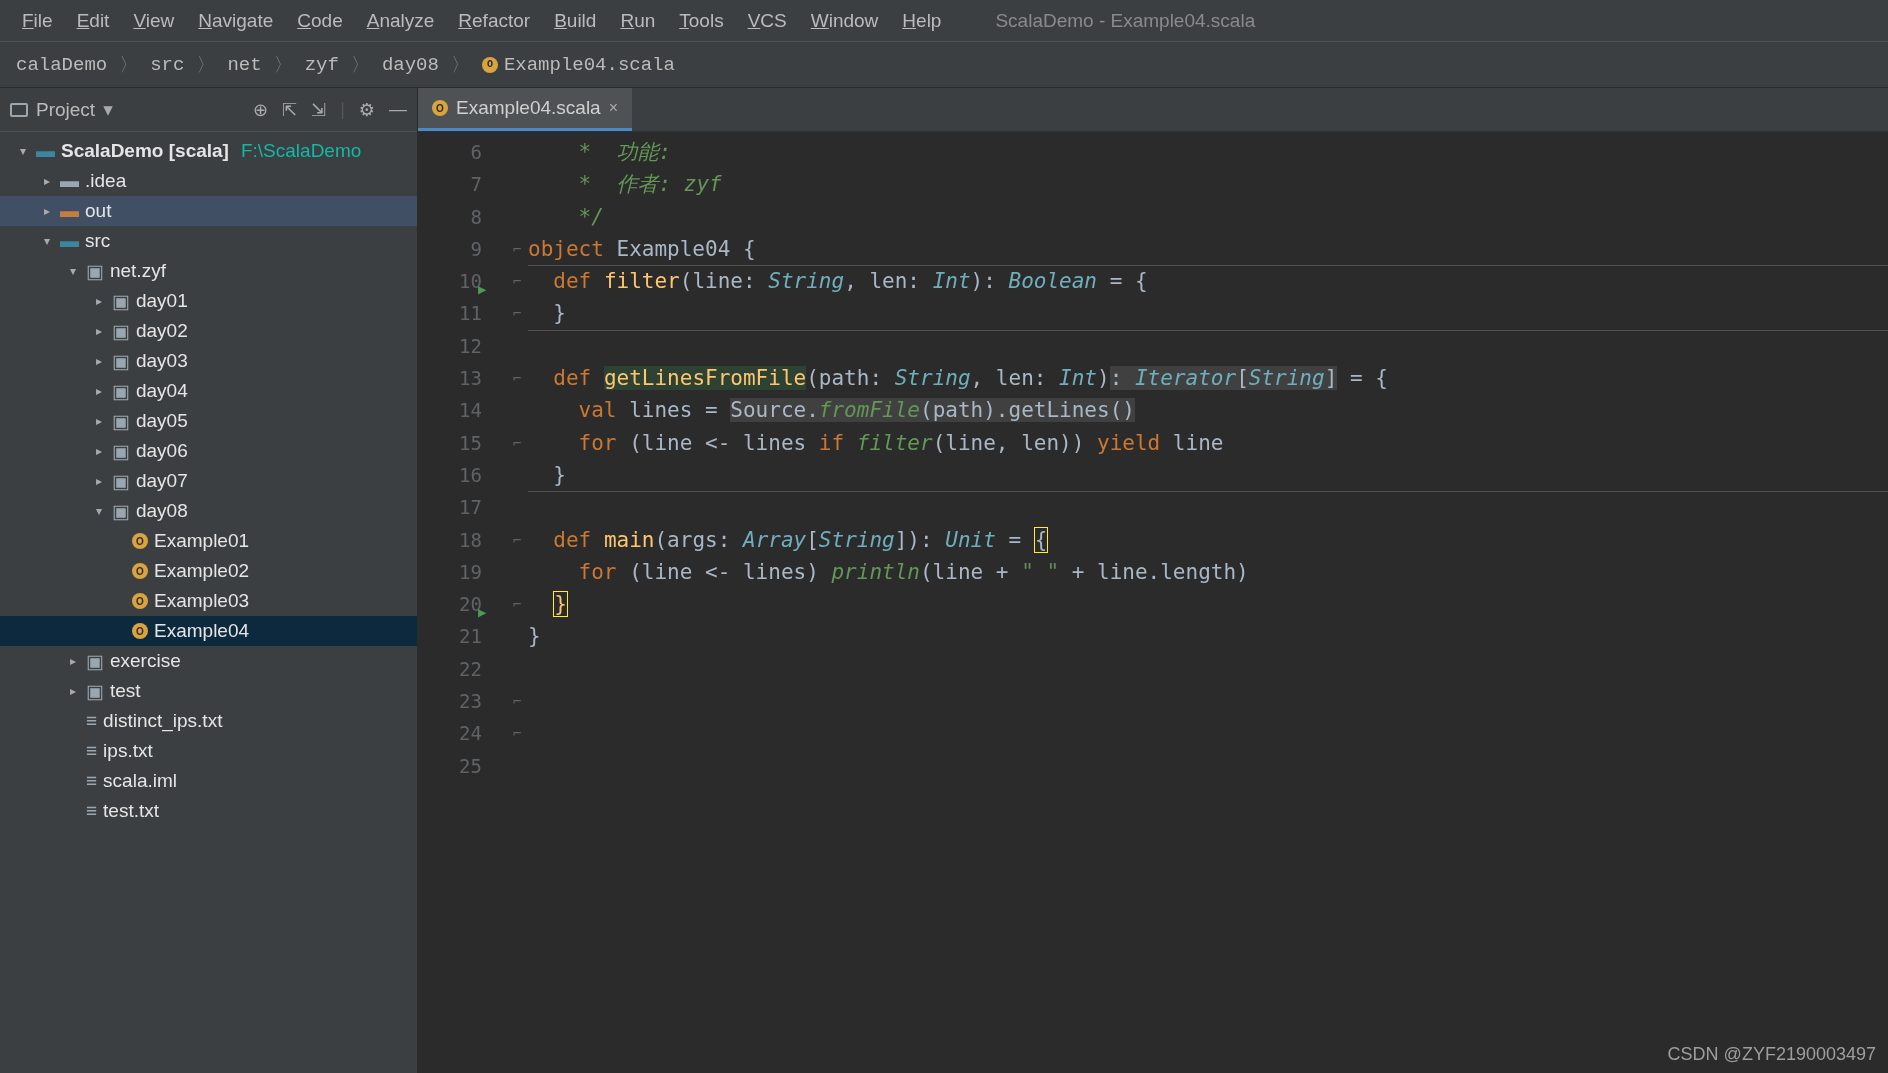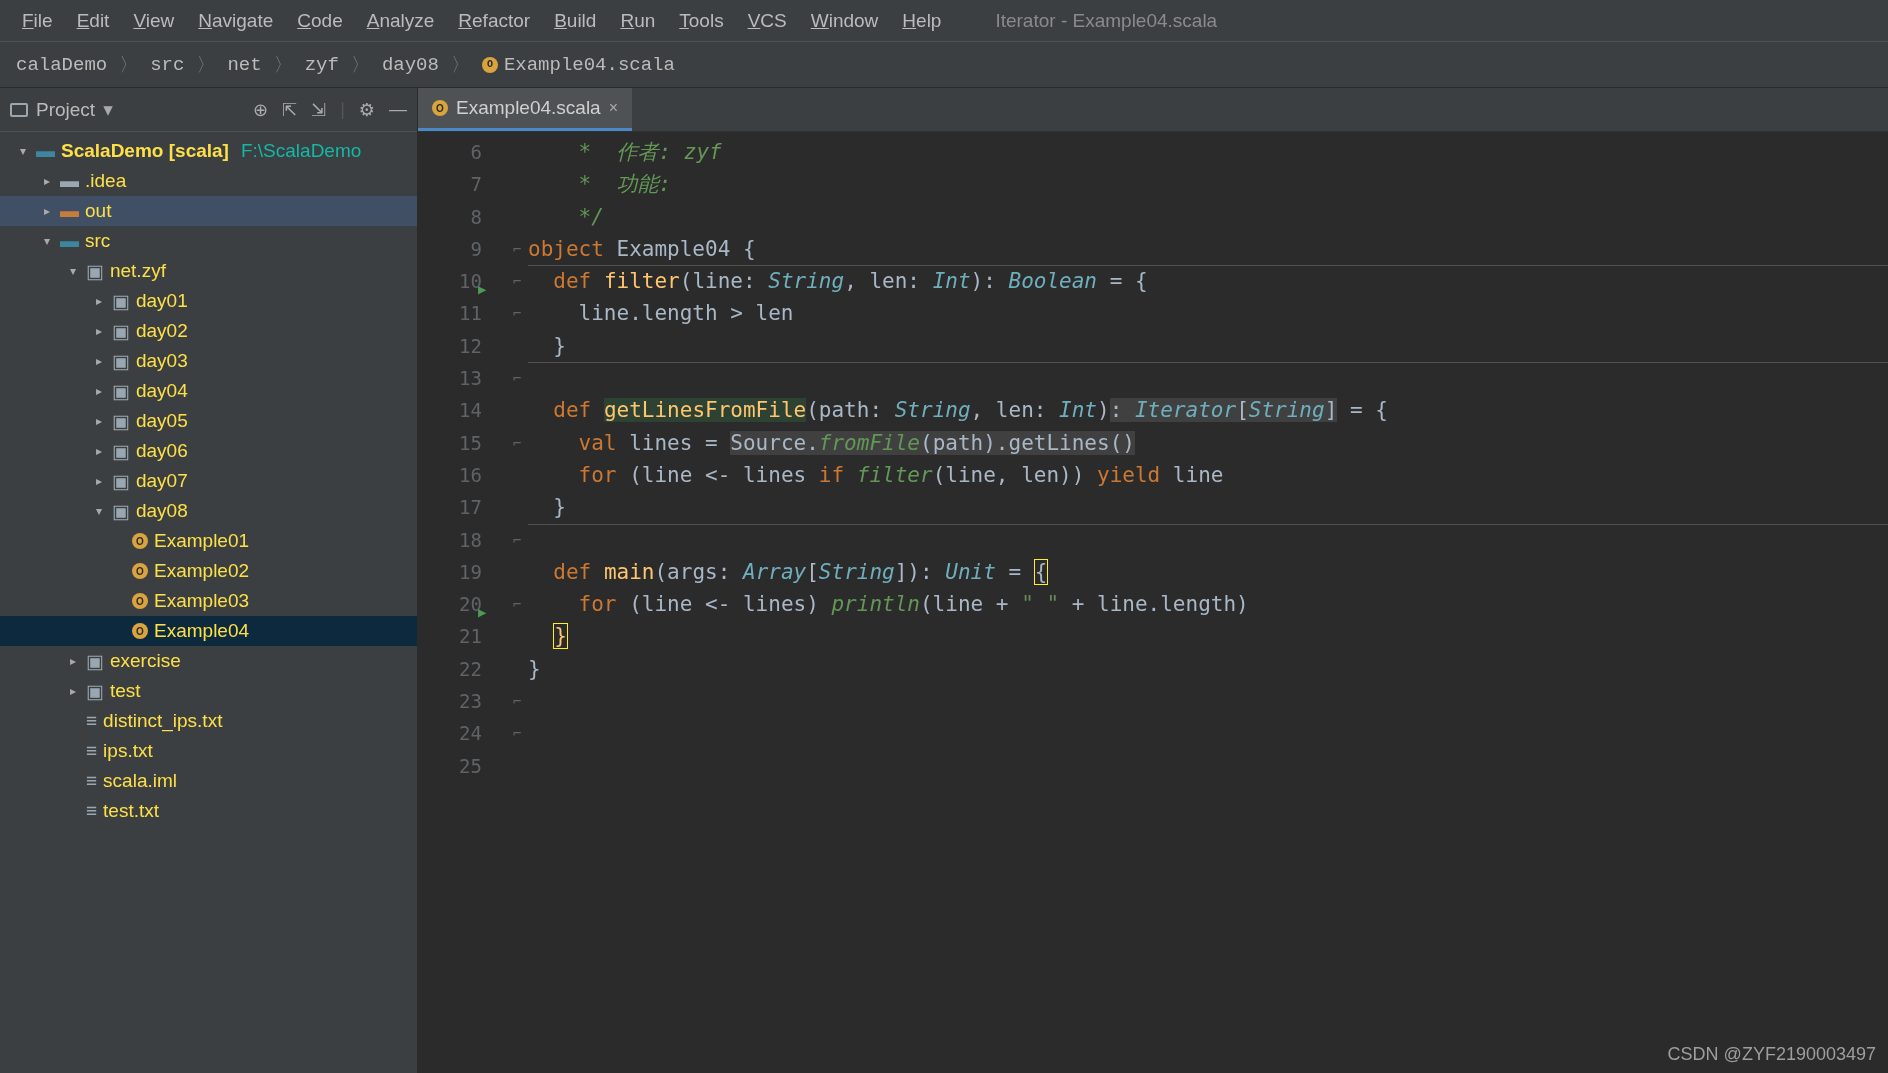--- a/index.html
+++ b/index.html
@@ -64,21 +64,21 @@
   }
   .tree-row.sel { background:#0d293e; }
   .tree-row.sel-out { background:#4b6eaf55; }
   .arrow { width:14px; text-align:center; color:#aaa; font-size:12px;}
   .folder-ico { color:#9aa7b0; }
   .folder-ico.orange { color:#c87c3c; }
   .folder-ico.blue { color:#3e86a0; }
   .pkg-ico { color:#9aa7b0; }
   .file-ico { color:#9aa7b0; }
   .sc-obj-ico { width:16px; height:16px; border-radius:50%; background:#d9a33e; display:inline-flex; align-items:center; justify-content:center; font-size:10px; color:#2b2b2b; font-weight:bold;}
-  .tree-label { color:#fde047; }
+  .tree-label { color:#e5e5e5; }
   .tree-hint { color:#14b8a6; margin-left:6px;}
   .bold { font-weight:bold; }
   
   .editor-area { flex:1; display:flex; flex-direction:column; background:#2b2b2b;}
   .tabbar { display:flex; align-items:center; height:44px; background:#3c3f41; border-bottom:1px solid #323232;}
   .tab {
     display:flex; align-items:center; gap:8px; padding:0 14px; height:100%;
     background:#4e5254; border-bottom:3px solid #4a88c7; color:#d0d0d0;
   }
   .tab .close { color:#aaa; font-size:16px; cursor:pointer;}
@@ -117,21 +117,21 @@
     <span class="menubar-item"><u>N</u>avigate</span>
     <span class="menubar-item"><u>C</u>ode</span>
     <span class="menubar-item"><u>A</u>nalyze</span>
     <span class="menubar-item"><u>R</u>efactor</span>
     <span class="menubar-item"><u>B</u>uild</span>
     <span class="menubar-item"><u>R</u>un</span>
     <span class="menubar-item"><u>T</u>ools</span>
     <span class="menubar-item"><u>V</u>CS</span>
     <span class="menubar-item"><u>W</u>indow</span>
     <span class="menubar-item"><u>H</u>elp</span>
-  <span class="win-title">Iterator - Example04.scala</span>
+  <span class="win-title">ScalaDemo - Example04.scala</span>
 </div>
 
 <div class="breadcrumb">
   <span class="crumb">
       <span>calaDemo</span>
     </span>
     <span class="chev">〉</span>
   <span class="crumb">
       <span>src</span>
     </span>
@@ -335,26 +335,25 @@
           <div class="fm">⌐</div>
           <div class="fm"></div>
           <div class="fm">⌐</div>
           <div class="fm"></div>
           <div class="fm"></div>
           <div class="fm">⌐</div>
           <div class="fm">⌐</div>
           <div class="fm"></div>
         </div>
       <div class="code-body" id="codebody">
+          <div class="code-line">    <span class="cm">*  功能:</span></div>
           <div class="code-line">    <span class="cm">*  作者: zyf</span></div>
-          <div class="code-line">    <span class="cm">*  功能:</span></div>
           <div class="code-line">    <span class="cm">*/</span></div>
           <div class="code-line"><span class="kw">object</span> Example04 {</div>
           <div class="code-line ms">  <span class="kw">def</span> <span class="fn">filter</span>(line: <span class="ty">String</span>, len: <span class="ty">Int</span>): <span class="ty">Boolean</span> = {</div>
-          <div class="code-line">    line.length &gt; len</div>
           <div class="code-line">  }</div>
           <div class="code-line ms"></div>
           <div class="code-line">  <span class="kw">def</span> <span class="fn hl-bg">getLinesFromFile</span>(path: <span class="ty">String</span>, len: <span class="ty">Int</span>)<span class="hl-bg2">: <span class="ty">Iterator</span>[<span class="ty">String</span>]</span> = {</div>
           <div class="code-line">    <span class="kw">val</span> lines = <span class="hl-bg2">Source.<span class="cm">fromFile</span>(path).getLines()</span></div>
           <div class="code-line">    <span class="kw">for</span> (line &lt;- lines <span class="kw">if</span> <span class="cm">filter</span>(line, len)) <span class="kw">yield</span> line</div>
           <div class="code-line">  }</div>
           <div class="code-line ms"></div>
           <div class="code-line">  <span class="kw">def</span> <span class="fn">main</span>(args: <span class="ty">Array</span>[<span class="ty">String</span>]): <span class="ty">Unit</span> = <span class="brace-match">{</span></div>
           <div class="code-line">    <span class="kw">for</span> (line &lt;- lines) <span class="cm">println</span>(line + <span class="st">" "</span> + line.length)</div>
           <div class="code-line">  <span class="brace-match fn">}</span></div>

